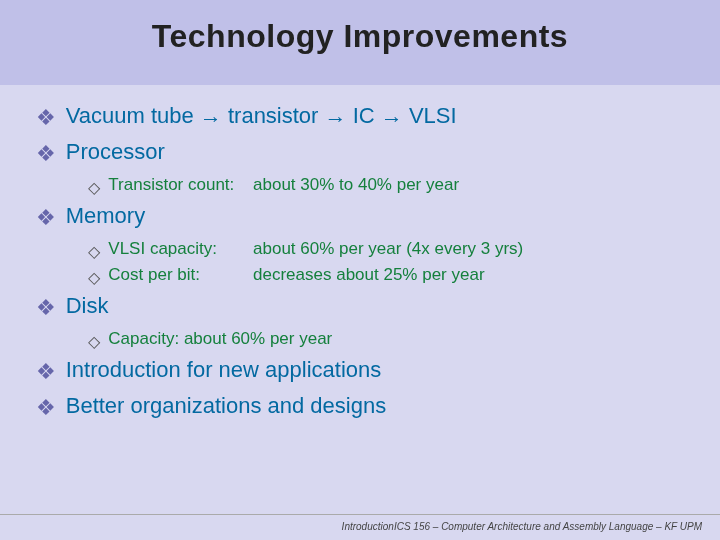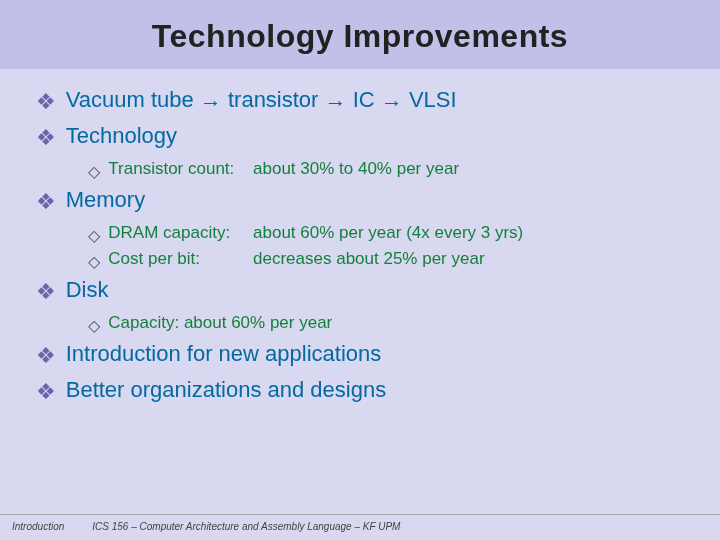--- a/index.html
+++ b/index.html
@@ -13,21 +13,21 @@
     .slide {
       width: 720px;
       height: 540px;
       background: #d8d8f0;
       padding: 0;
       display: flex;
       flex-direction: column;
     }
     .title-bar {
       background: #c0c0e8;
-      padding: 18px 30px 14px 30px;
+      padding: 18px 30px 30px 30px;
       text-align: center;
     }
     .title-bar h1 {
       font-size: 32px;
       font-weight: bold;
       color: #222;
       font-family: Arial, sans-serif;
       letter-spacing: 0.5px;
     }
     .content {
@@ -68,27 +68,26 @@
     .bullet-sub .text {
       font-size: 17px;
       color: #15803d;
     }
     .bullet-sub .label {
       display: inline-block;
       min-width: 140px;
     }
     .footer {
       display: flex;
-      justify-content: flex-start;
+      justify-content: flex-end;
       align-items: center;
       padding: 6px 18px 8px 12px;
       font-size: 10px;
       color: #444;
       border-top: 1px solid #aaa;
-      gap: 28px;
     }
     .footer span {
       font-size: 10px;
       color: #444;
       font-style: italic;
     }
   </style>
 </head>
 <body>
 
@@ -98,37 +97,37 @@
   </div>
   <div class="content">
 
     <div class="bullet-main">
       <span class="diamond">❖</span>
       <span class="text">Vacuum tube → transistor → IC → VLSI</span>
     </div>
 
     <div class="bullet-main">
       <span class="diamond">❖</span>
-      <span class="text">Technology</span>
+      <span class="text">Processor</span>
     </div>
     <div class="bullet-sub">
       <span class="diamond-sub">◇</span>
       <span class="text">
         <span class="label">Transistor count:</span><span> about 30% to 40% per year</span>
       </span>
     </div>
 
     <div class="bullet-main">
       <span class="diamond">❖</span>
       <span class="text">Memory</span>
     </div>
     <div class="bullet-sub">
       <span class="diamond-sub">◇</span>
       <span class="text">
-        <span class="label">DRAM capacity:</span><span>  about 60% per year (4x every 3 yrs)</span>
+        <span class="label">VLSI capacity:</span><span>  about 60% per year (4x every 3 yrs)</span>
       </span>
     </div>
     <div class="bullet-sub">
       <span class="diamond-sub">◇</span>
       <span class="text">
         <span class="label">Cost per bit:</span><span>     decreases about 25% per year</span>
       </span>
     </div>
 
     <div class="bullet-main">

